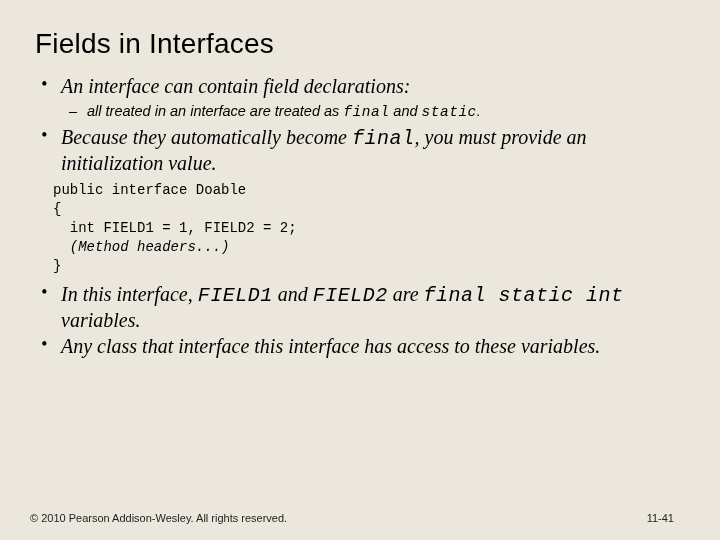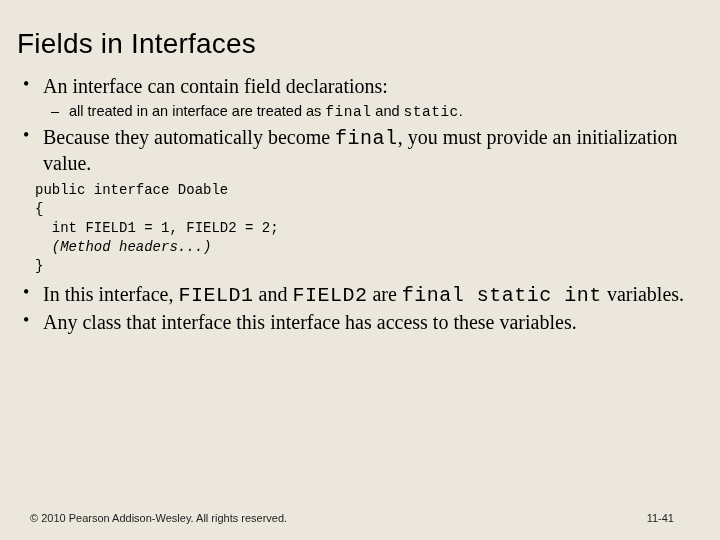--- a/index.html
+++ b/index.html
@@ -7,21 +7,21 @@
     padding: 0;
     width: 720px;
     height: 540px;
     background: #ece7dd;
     font-family: "Times New Roman", Times, serif;
     color: #000;
     overflow: hidden;
     position: relative;
   }
   .slide {
-    padding: 28px 30px 0 17px;
+    padding: 28px 30px 0 35px;
     box-sizing: border-box;
     width: 100%;
     height: 100%;
     position: relative;
   }
   .title {
     font-family: Arial, Helvetica, sans-serif;
     font-size: 28px;
     font-weight: 400;
     margin: 0 0 14px 0;
@@ -31,20 +31,21 @@
     margin: 0;
     padding-left: 20px;
     list-style: none;
   }
   ul.top > li {
     position: relative;
     padding-left: 6px;
     font-size: 20px;
     line-height: 1.2;
     margin-bottom: 2px;
+    font-style: italic;
   }
   ul.top > li::before {
     content: "•";
     position: absolute;
     left: -14px;
     top: 0;
     color: #000;
     font-size: 18px;
   }
   ul.sub {

